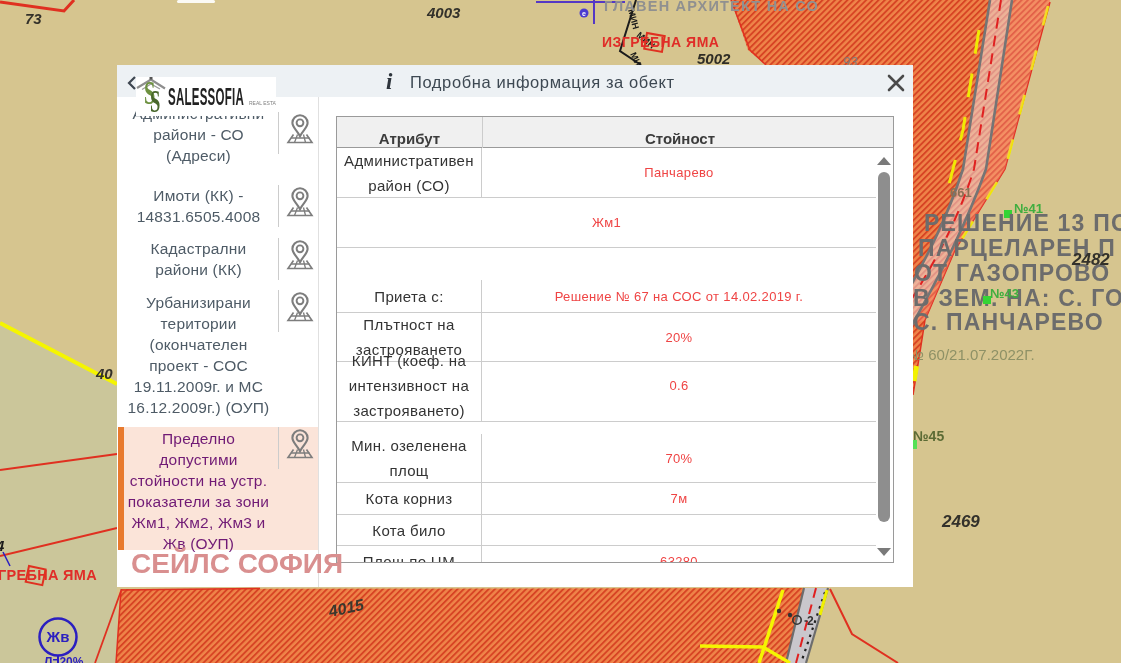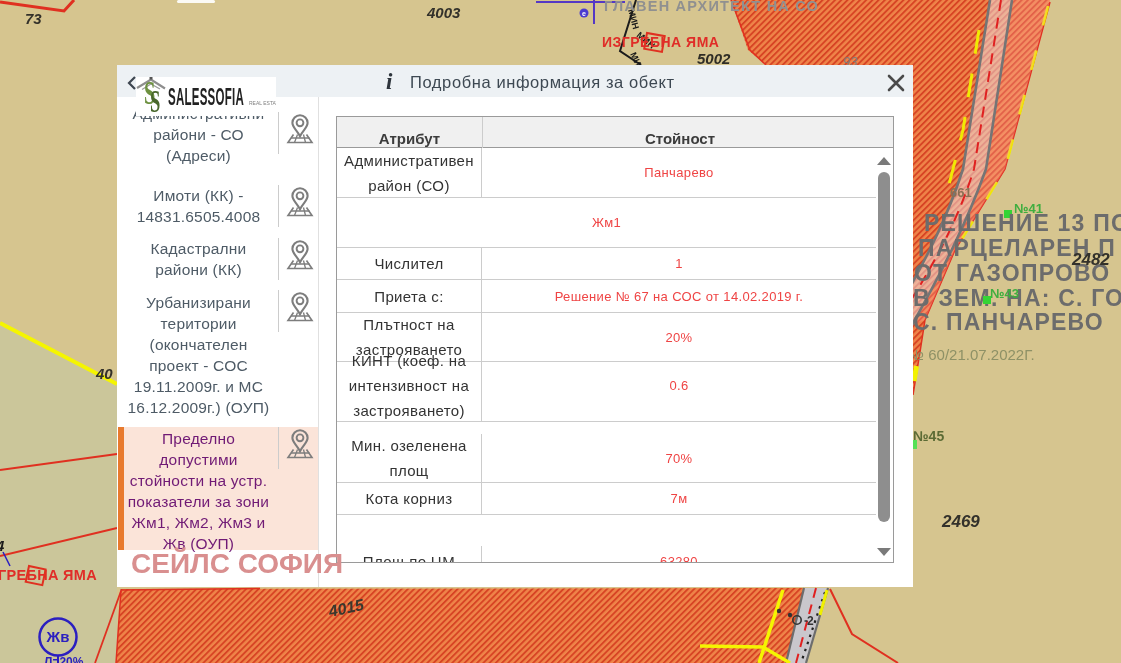--- a/index.html
+++ b/index.html
@@ -222,43 +222,43 @@
       <div class="th" style="left:146px;width:394px;">Стойност</div>
       <div id="thd"></div>
     </div>
     <div class="row" style="top:31px;height:49px;">
         <div class="lc">Административен<br>район (СО)</div>
         <div class="vc">Панчарево</div>
       </div>
     <div class="row" style="top:81px;height:49px;">
         <div class="vc">Жм1</div>
       </div>
-    <div class="row" style="top:131px;height:31px;">
-        <div class="lc">Числител</div>
-        <div class="vc">1</div>
-      </div>
     <div class="row" style="top:163px;height:32px;">
         <div class="lc">Приета с:</div>
         <div class="vc">Решение № 67 на СОС от 14.02.2019 г.</div>
       </div>
     <div class="row" style="top:196px;height:48px;">
         <div class="lc">Плътност на<br>застрояването</div>
         <div class="vc">20%</div>
       </div>
     <div class="row" style="top:233px;height:71px;">
         <div class="lc">КИНТ (коеф. на<br>интензивност на<br>застрояването)</div>
         <div class="vc">0.6</div>
       </div>
     <div class="row" style="top:317px;height:48px;">
         <div class="lc">Мин. озеленена<br>площ</div>
         <div class="vc">70%</div>
       </div>
     <div class="row" style="top:366px;height:31px;">
         <div class="lc">Кота корниз</div>
         <div class="vc">7м</div>
+      </div>
+    <div class="row" style="top:398px;height:30px;">
+        <div class="lc">Кота било</div>
+        <div class="vc"></div>
       </div>
     <div class="row" style="top:429px;height:30px;border-bottom:none;">
         <div class="lc">Площ по ЦМ</div>
         <div class="vc">63280</div>
       </div>
     <div class="arr" id="arrup"></div>
     <div id="sthumb"></div>
     <div class="arr" id="arrdn"></div>
   </div>
 </div>

